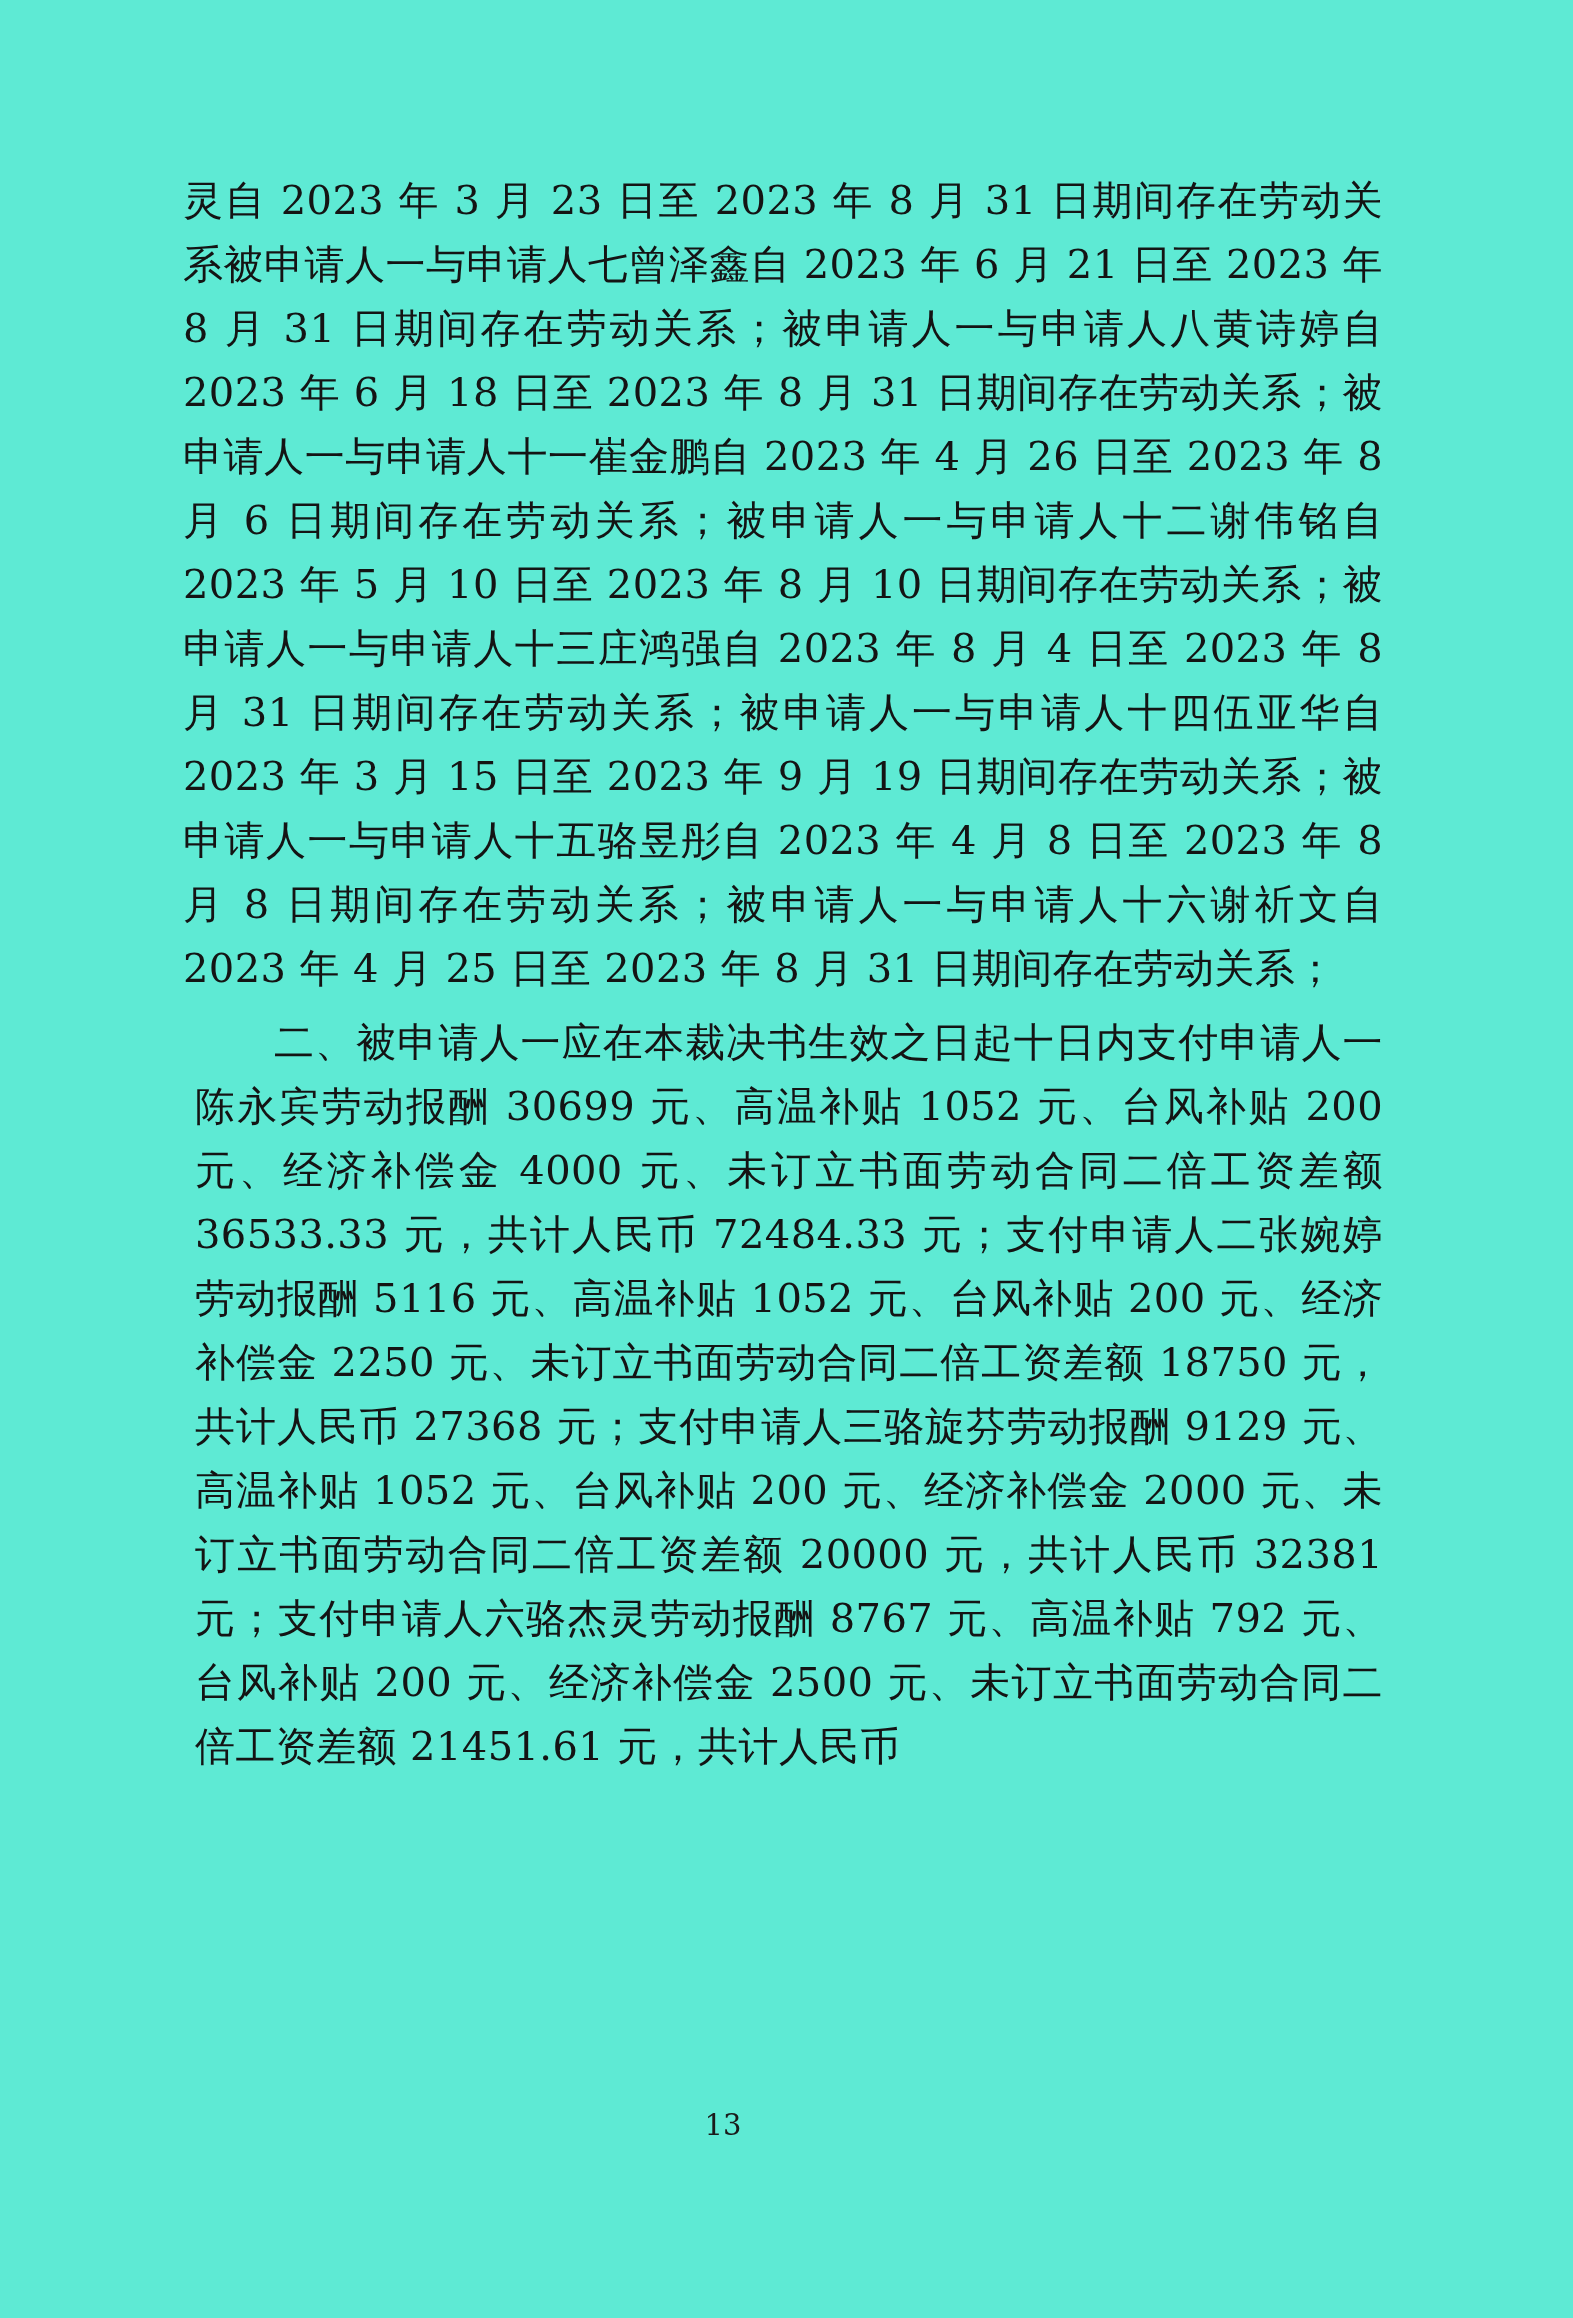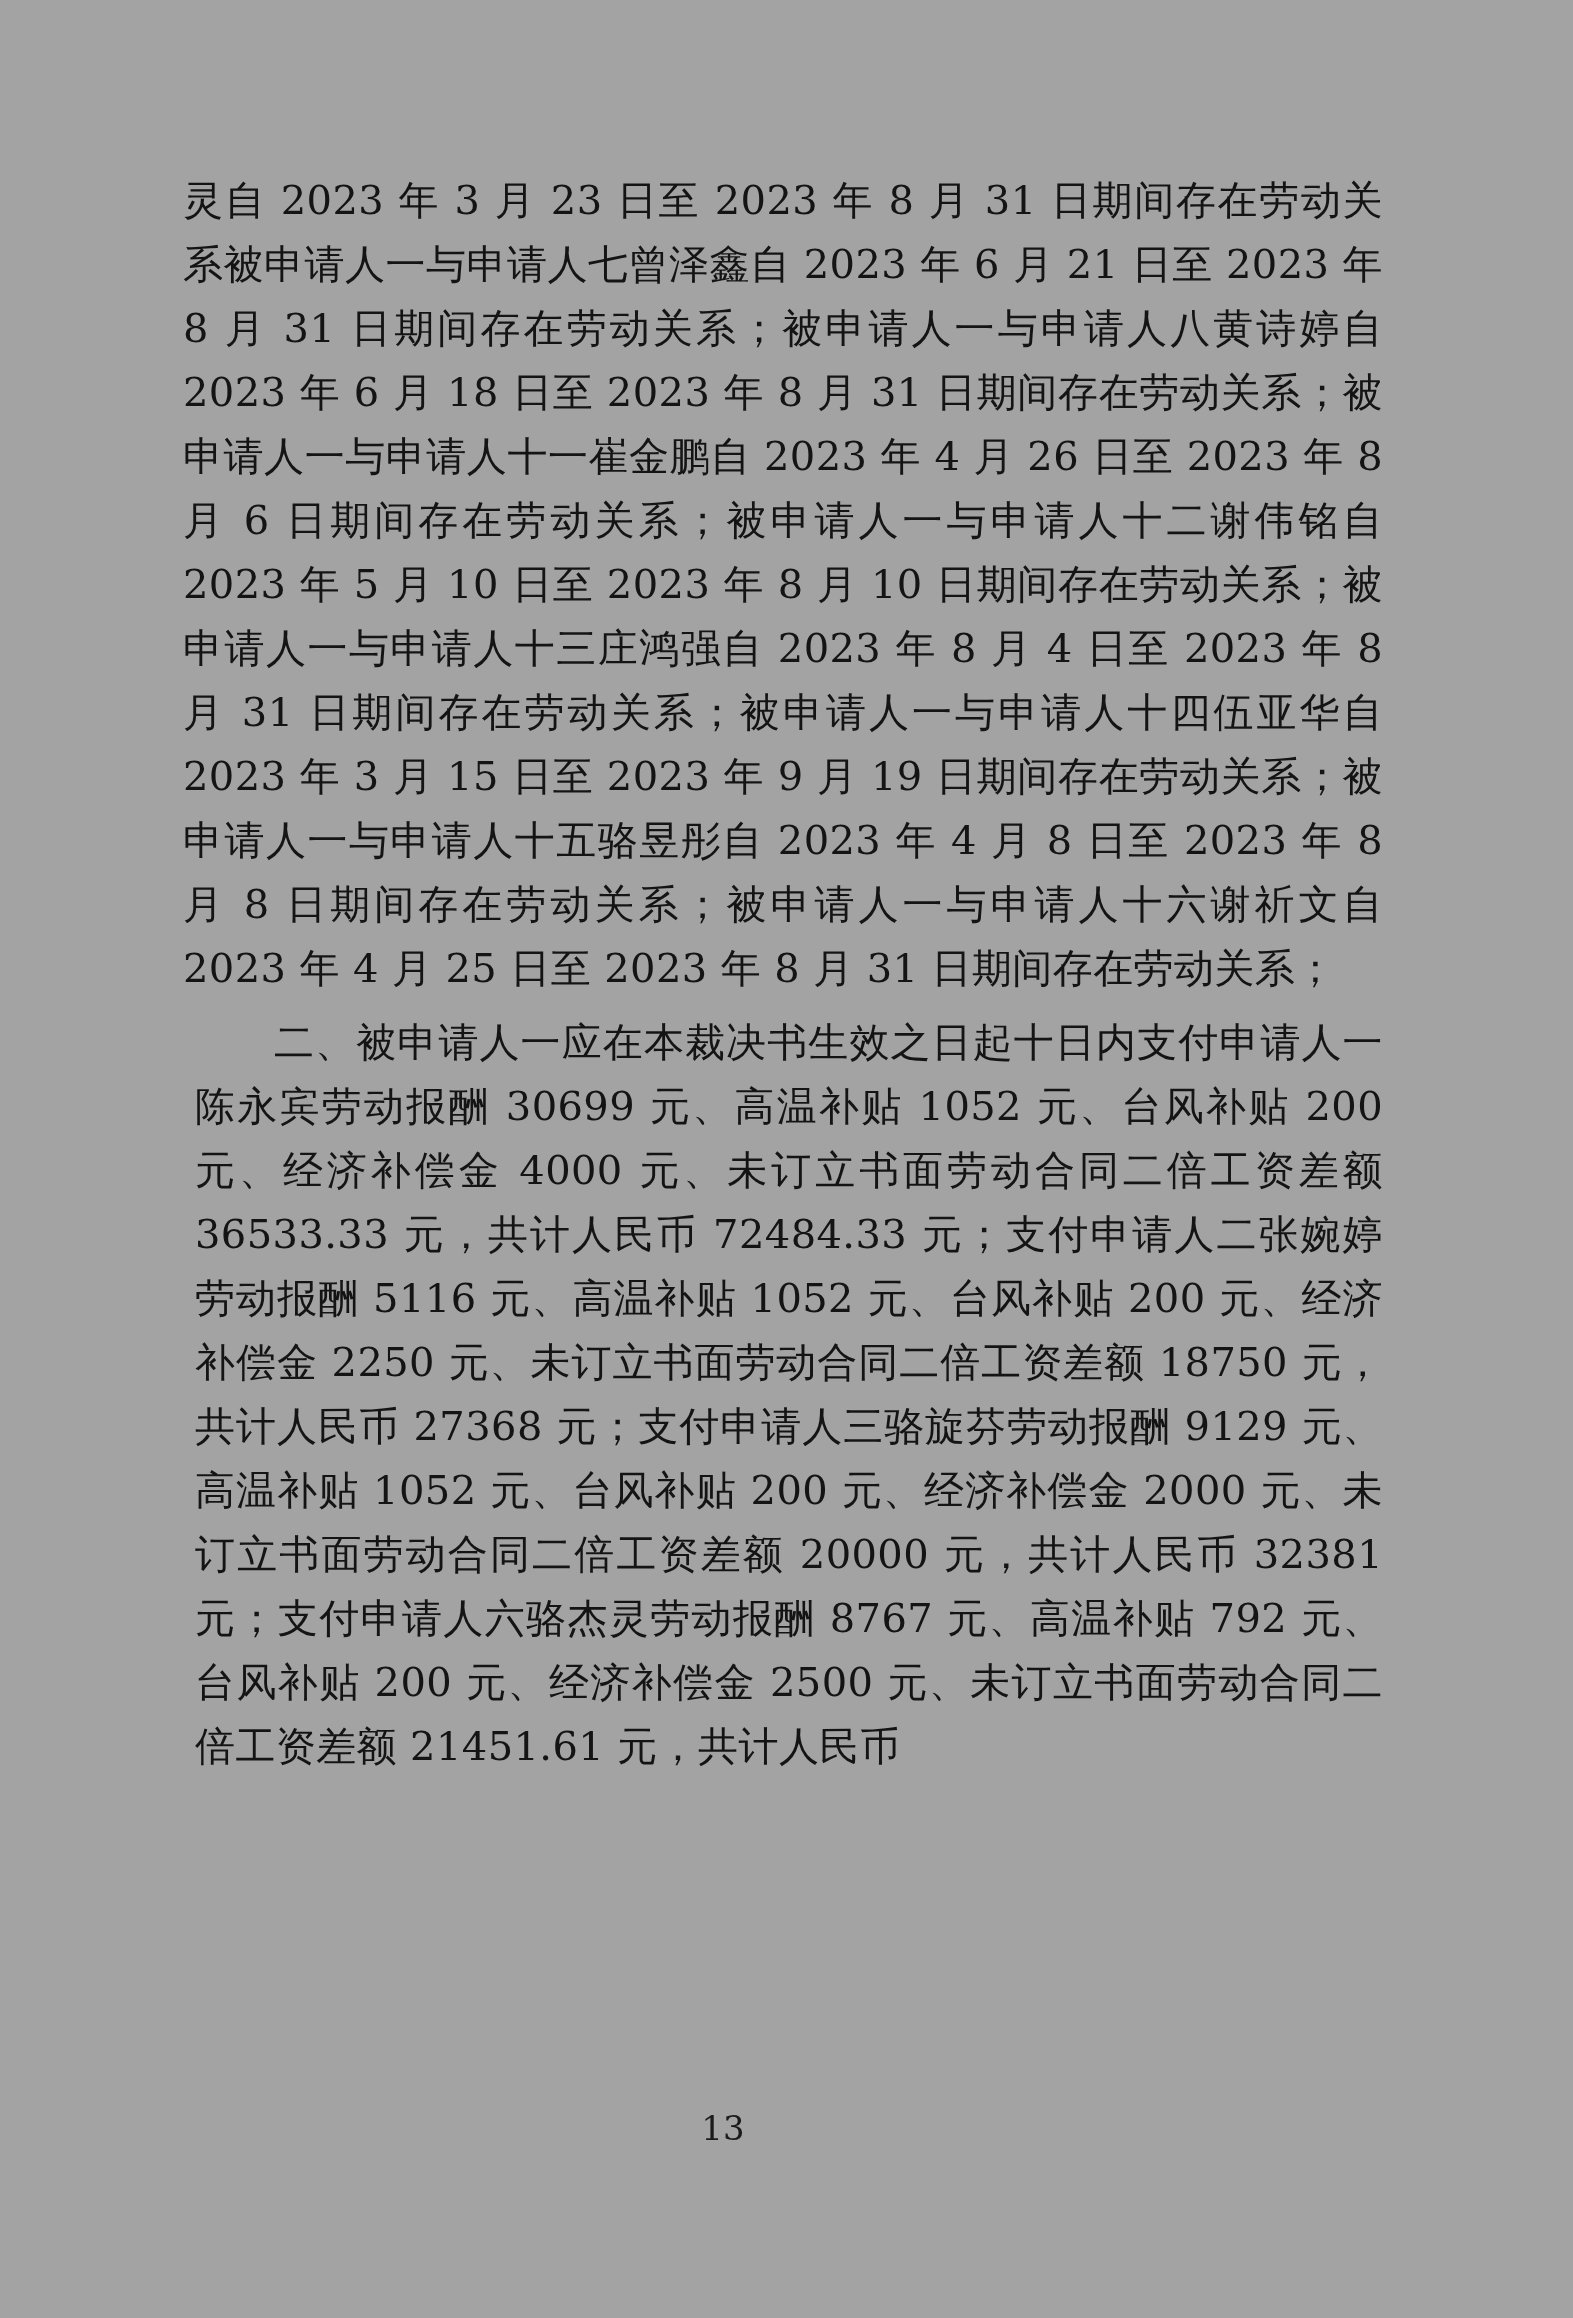--- a/index.html
+++ b/index.html
@@ -14,21 +14,21 @@
     color: #1b1b1b;
     position: relative;
     overflow: hidden;
   }
   .page {
     position: absolute;
     left: 0;
     top: 0;
     width: 1574px;
     height: 2319px;
-    background: #a3a3a3;
+    background: #5eead4;
   }
   .page-inner {
     position: absolute;
     left: 183px;
     top: 168px;
     width: 1200px;
   }
   .doc-body {
     font-size: 40px;
     line-height: 64px;
@@ -47,21 +47,21 @@
   }
   .para.indent {
     text-indent: 79px;
   }
   .page-number {
     position: absolute;
     left: 0;
     top: 2108px;
     width: 1446px;
     text-align: center;
-    font-size: 34px;
+    font-size: 29px;
     font-family: "DejaVu Serif", "Liberation Serif", serif;
     color: #1b1b1b;
   }
 </style>
 </head>
 <body>
 
 <div class="page">
   <div class="page-inner">
     <div class="doc-body">

